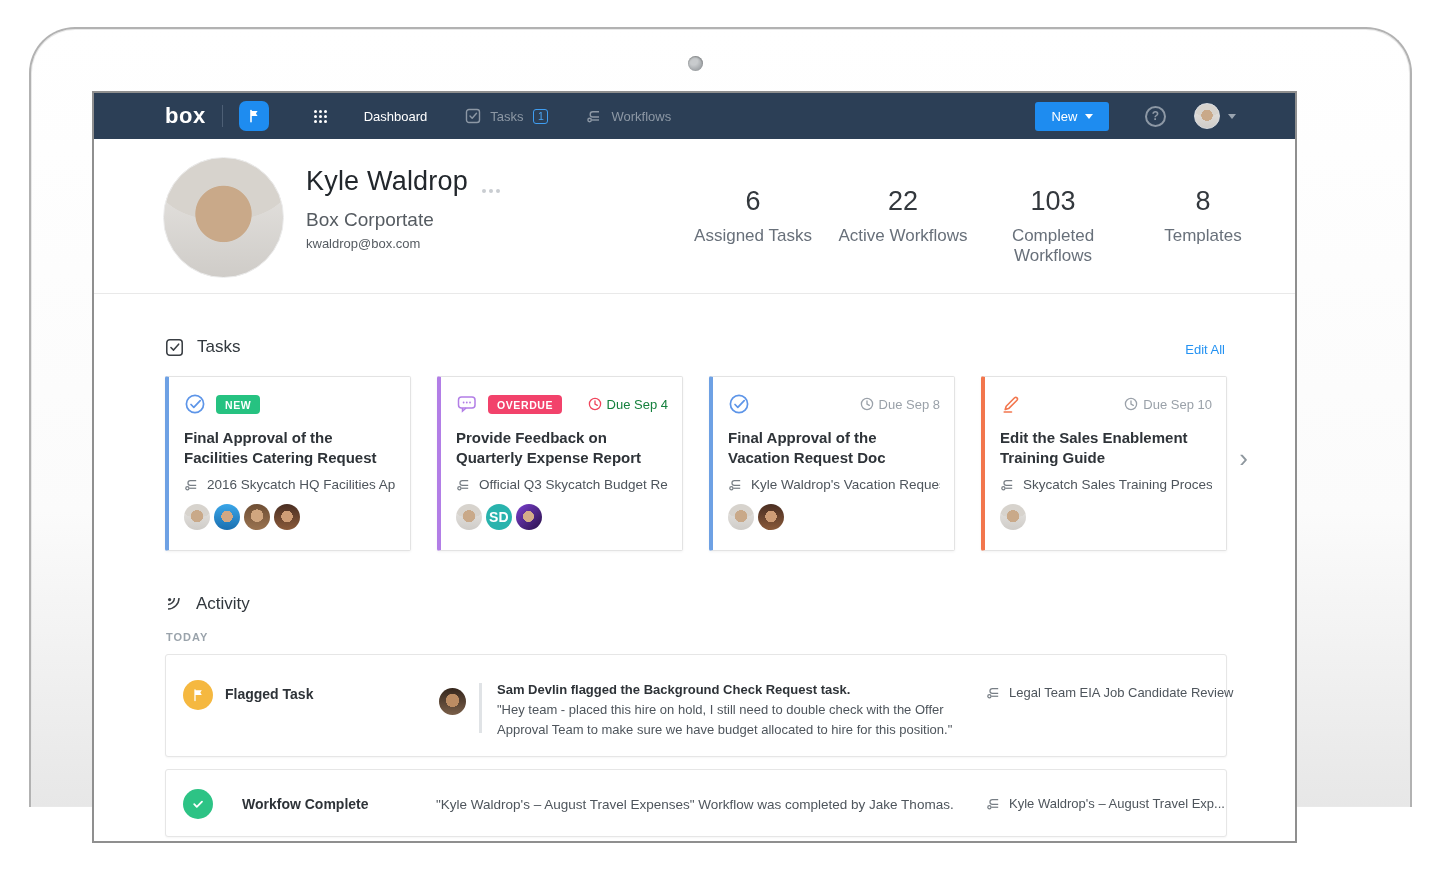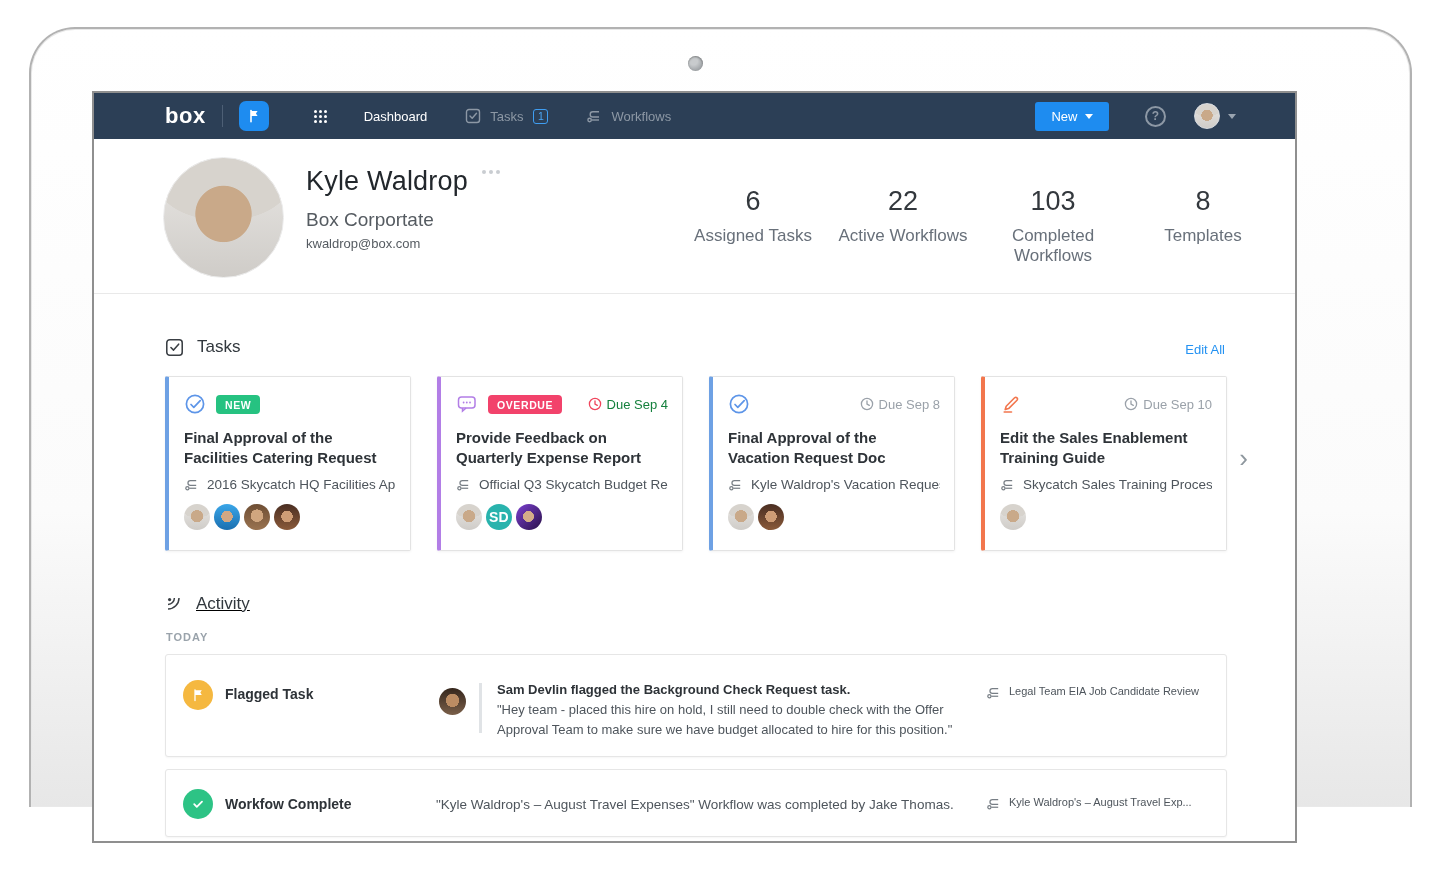--- a/index.html
+++ b/index.html
@@ -65,21 +65,21 @@
     linear-gradient(180deg,#35261c,#7a5f49); }
   .av-sd { background:#29b3ad; color:#fff; font-size:14px; font-weight:bold;
     display:flex; align-items:center; justify-content:center; letter-spacing:.3px; }
 
   
   .profile { position:absolute; left:0; right:0; top:46px; height:155px; background:#fff;
     border-bottom:1px solid #e9e9e9; }
   .profile-avatar { position:absolute; left:69px; top:18px; width:121px; height:121px;
     border:1px solid #ececec; }
   .profile-info { position:absolute; left:212px; top:27px; }
-  .profile-name-row { display:flex; align-items:flex-start; gap:14px; }
+  .profile-name-row { display:flex; align-items:flex-end; gap:14px; }
   .profile-name { font-size:27px; color:#22272c; letter-spacing:.2px; }
   .more-dots { display:flex; gap:3px; cursor:pointer; padding:4px 0; }
   .more-dots i { width:4px; height:4px; border-radius:50%; background:#c9cdd1; }
   .profile-company { margin-top:12px; font-size:19px; color:#555b61; }
   .profile-email { margin-top:5px; font-size:13px; color:#555b61; }
   .stats { position:absolute; left:584px; top:47px; display:flex; }
   .stat { width:150px; text-align:center; }
   .stat-value { font-size:27px; color:#33383d; }
   .stat-label { margin-top:9px; font-size:17px; color:#68707a; }
 
@@ -105,42 +105,42 @@
   .card-title { margin-top:12px; font-size:15px; font-weight:bold; color:#2e3338; line-height:20px; }
   .card-doc { margin-top:9px; display:flex; align-items:center; gap:8px; font-size:13.5px;
     color:#4e555c; white-space:nowrap; overflow:hidden; }
   .card-doc svg { flex:none; }
   .card-avatars { margin-top:12px; display:flex; }
   .card-avatars .av { width:26px; height:26px; margin-right:4px; }
   .cards-chevron { position:absolute; right:47px; top:352px; font-size:26px; color:#8e979e;
     cursor:pointer; line-height:1; background:none; border:none; }
 
   
-  .activity-head { left:71px; top:501px;text-decoration:underline; }
+  .activity-head { left:71px; top:501px; }
   .today-label { position:absolute; left:72px; top:538px; font-size:11px; font-weight:bold;
     color:#9aa3ab; letter-spacing:1px; }
   .act-row { position:absolute; left:71px; width:1062px; background:#fff;
     border:1px solid #e6e6e6; border-radius:3px; box-shadow:0 1px 2px rgba(0,0,0,.04); }
   .act-row-1 { top:561px; height:103px;text-decoration:underline; }
   .act-row-2 { top:676px; height:68px; }
   .act-badge { position:absolute; left:17px; width:30px; height:30px; border-radius:50%;
     display:flex; align-items:center; justify-content:center; }
   .act-badge-flag { background:#f5b840; top:25px; }
   .act-badge-check { background:#2dc385; top:19px; }
   .act-label { position:absolute; left:59px; font-size:14px; font-weight:bold; color:#2e3338; }
   .act-row-1 .act-label { top:31px; }
-  .act-row-2 .act-label { top:26px; }
+  .act-row-2 .act-label { top:26px;margin-left:17px; }
   .act-avatar { position:absolute; left:273px; top:33px; width:27px; height:27px; }
   .act-divider { position:absolute; left:313px; top:28px; width:3px; height:50px; background:#e0e3e6; }
   .act-message { position:absolute; left:331px; top:25px; width:482px; font-size:13px;
     line-height:20px; color:#4e555c; }
   .act-message b { color:#2e3338; }
   .act-message-simple { position:absolute; left:270px; top:27px; font-size:13.5px; color:#4e555c; }
-  .act-workflow { position:absolute; left:820px; display:flex; gap:8px;
-    font-size:11px; color:#4e555c; white-space:nowrap; cursor:pointer; }
+  .act-workflow { position:absolute; left:820px; display:flex; align-items:center; gap:8px;
+    font-size:13px; color:#4e555c; white-space:nowrap; cursor:pointer; }
   .act-row-1 .act-workflow { top:30px; }
   .act-row-2 .act-workflow { top:26px; }
 
   .feed-icon-wrap { transform:rotate(90deg); display:inline-flex; }
 </style>
 </head>
 <body>
 
 <div class="device">
   <div class="camera"></div>

